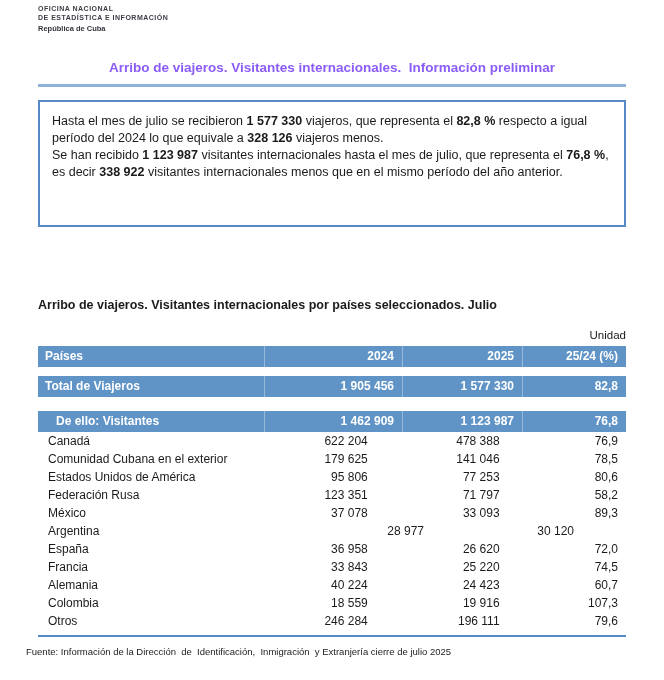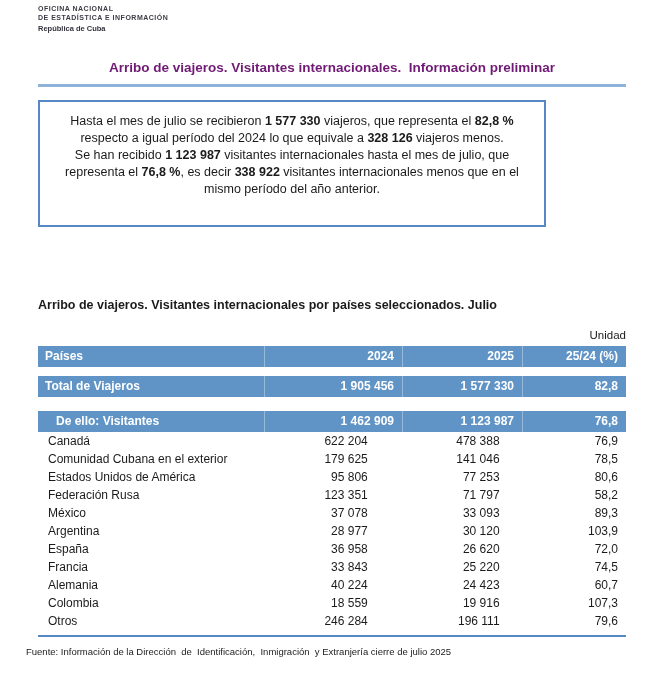--- a/index.html
+++ b/index.html
@@ -15,26 +15,26 @@
   .logo-o { width:23px; height:23px; border-radius:50%; background:var(--logo-blue); position:relative; overflow:hidden; }
   .logo-o::after { content:''; position:absolute; top:-7px; left:10px; width:12px; height:14px; background:#fff; transform:rotate(28deg); border-radius:0 0 0 65%; }
   .logo-ne { font-size:26px; font-weight:bold; letter-spacing:-1px; line-height:23px; margin-left:1px; }
   .logo-i { width:8px; height:23px; background:var(--logo-blue); margin-left:2px; transform:skewX(-10deg); border-radius:0 80% 0 80% / 0 100% 0 100%; }
   .logo-l1, .logo-l2 { font-size:7px; font-weight:bold; letter-spacing:.5px; color:#3c3c46; line-height:9px; }
   .logo-l1 { margin-top:4px; }
   .logo-l3 { font-size:7.5px; font-weight:bold; color:#33333d; margin-top:2px; }
 
   
   .title { position:absolute; top:60px; left:38px; width:588px; text-align:center;
-           font-size:13.5px; font-weight:bold; color:#701a75; white-space:pre-wrap; }
+           font-size:13.5px; font-weight:bold; color:#8b5cf6; white-space:pre-wrap; }
   .title-underline { position:absolute; top:84px; left:38px; width:588px; height:3px; background:var(--accent-line); }
 
   
-  .summary-box { position:absolute; top:100px; left:38px; width:508px; height:127px;
-                 border:2px solid var(--box-border); padding:11px 12px 0 12px;text-align:center; }
+  .summary-box { position:absolute; top:100px; left:38px; width:588px; height:127px;
+                 border:2px solid var(--box-border); padding:11px 12px 0 12px; }
   .summary-box p { font-size:12.5px; line-height:17px; color:#1b1b1b; }
   .summary-box .b { font-weight:bold; }
 
   
   .section-title { position:absolute; top:298px; left:38px; width:588px; font-size:12.5px; font-weight:bold; color:#1b1b1b; }
   .unit-label { position:absolute; top:329px; left:38px; width:588px; text-align:right; font-size:11.5px; color:#1b1b1b; }
 
   
   .table { position:absolute; top:346px; left:38px; width:588px; font-size:12px; }
   .trow { display:flex; width:100%; }
@@ -128,21 +128,20 @@
         <div class="trow data">
           <div class="c col-label">México</div>
           <div class="c col-a num">37 078</div>
           <div class="c col-b num">33 093</div>
           <div class="c col-c num">89,3</div>
         </div>
         <div class="trow data">
           <div class="c col-label">Argentina</div>
           <div class="c col-a num">28 977</div>
           <div class="c col-b num">30 120</div>
-          <div class="c col-c num">103,9</div>
         </div>
         <div class="trow data">
           <div class="c col-label">España</div>
           <div class="c col-a num">36 958</div>
           <div class="c col-b num">26 620</div>
           <div class="c col-c num">72,0</div>
         </div>
         <div class="trow data">
           <div class="c col-label">Francia</div>
           <div class="c col-a num">33 843</div>

